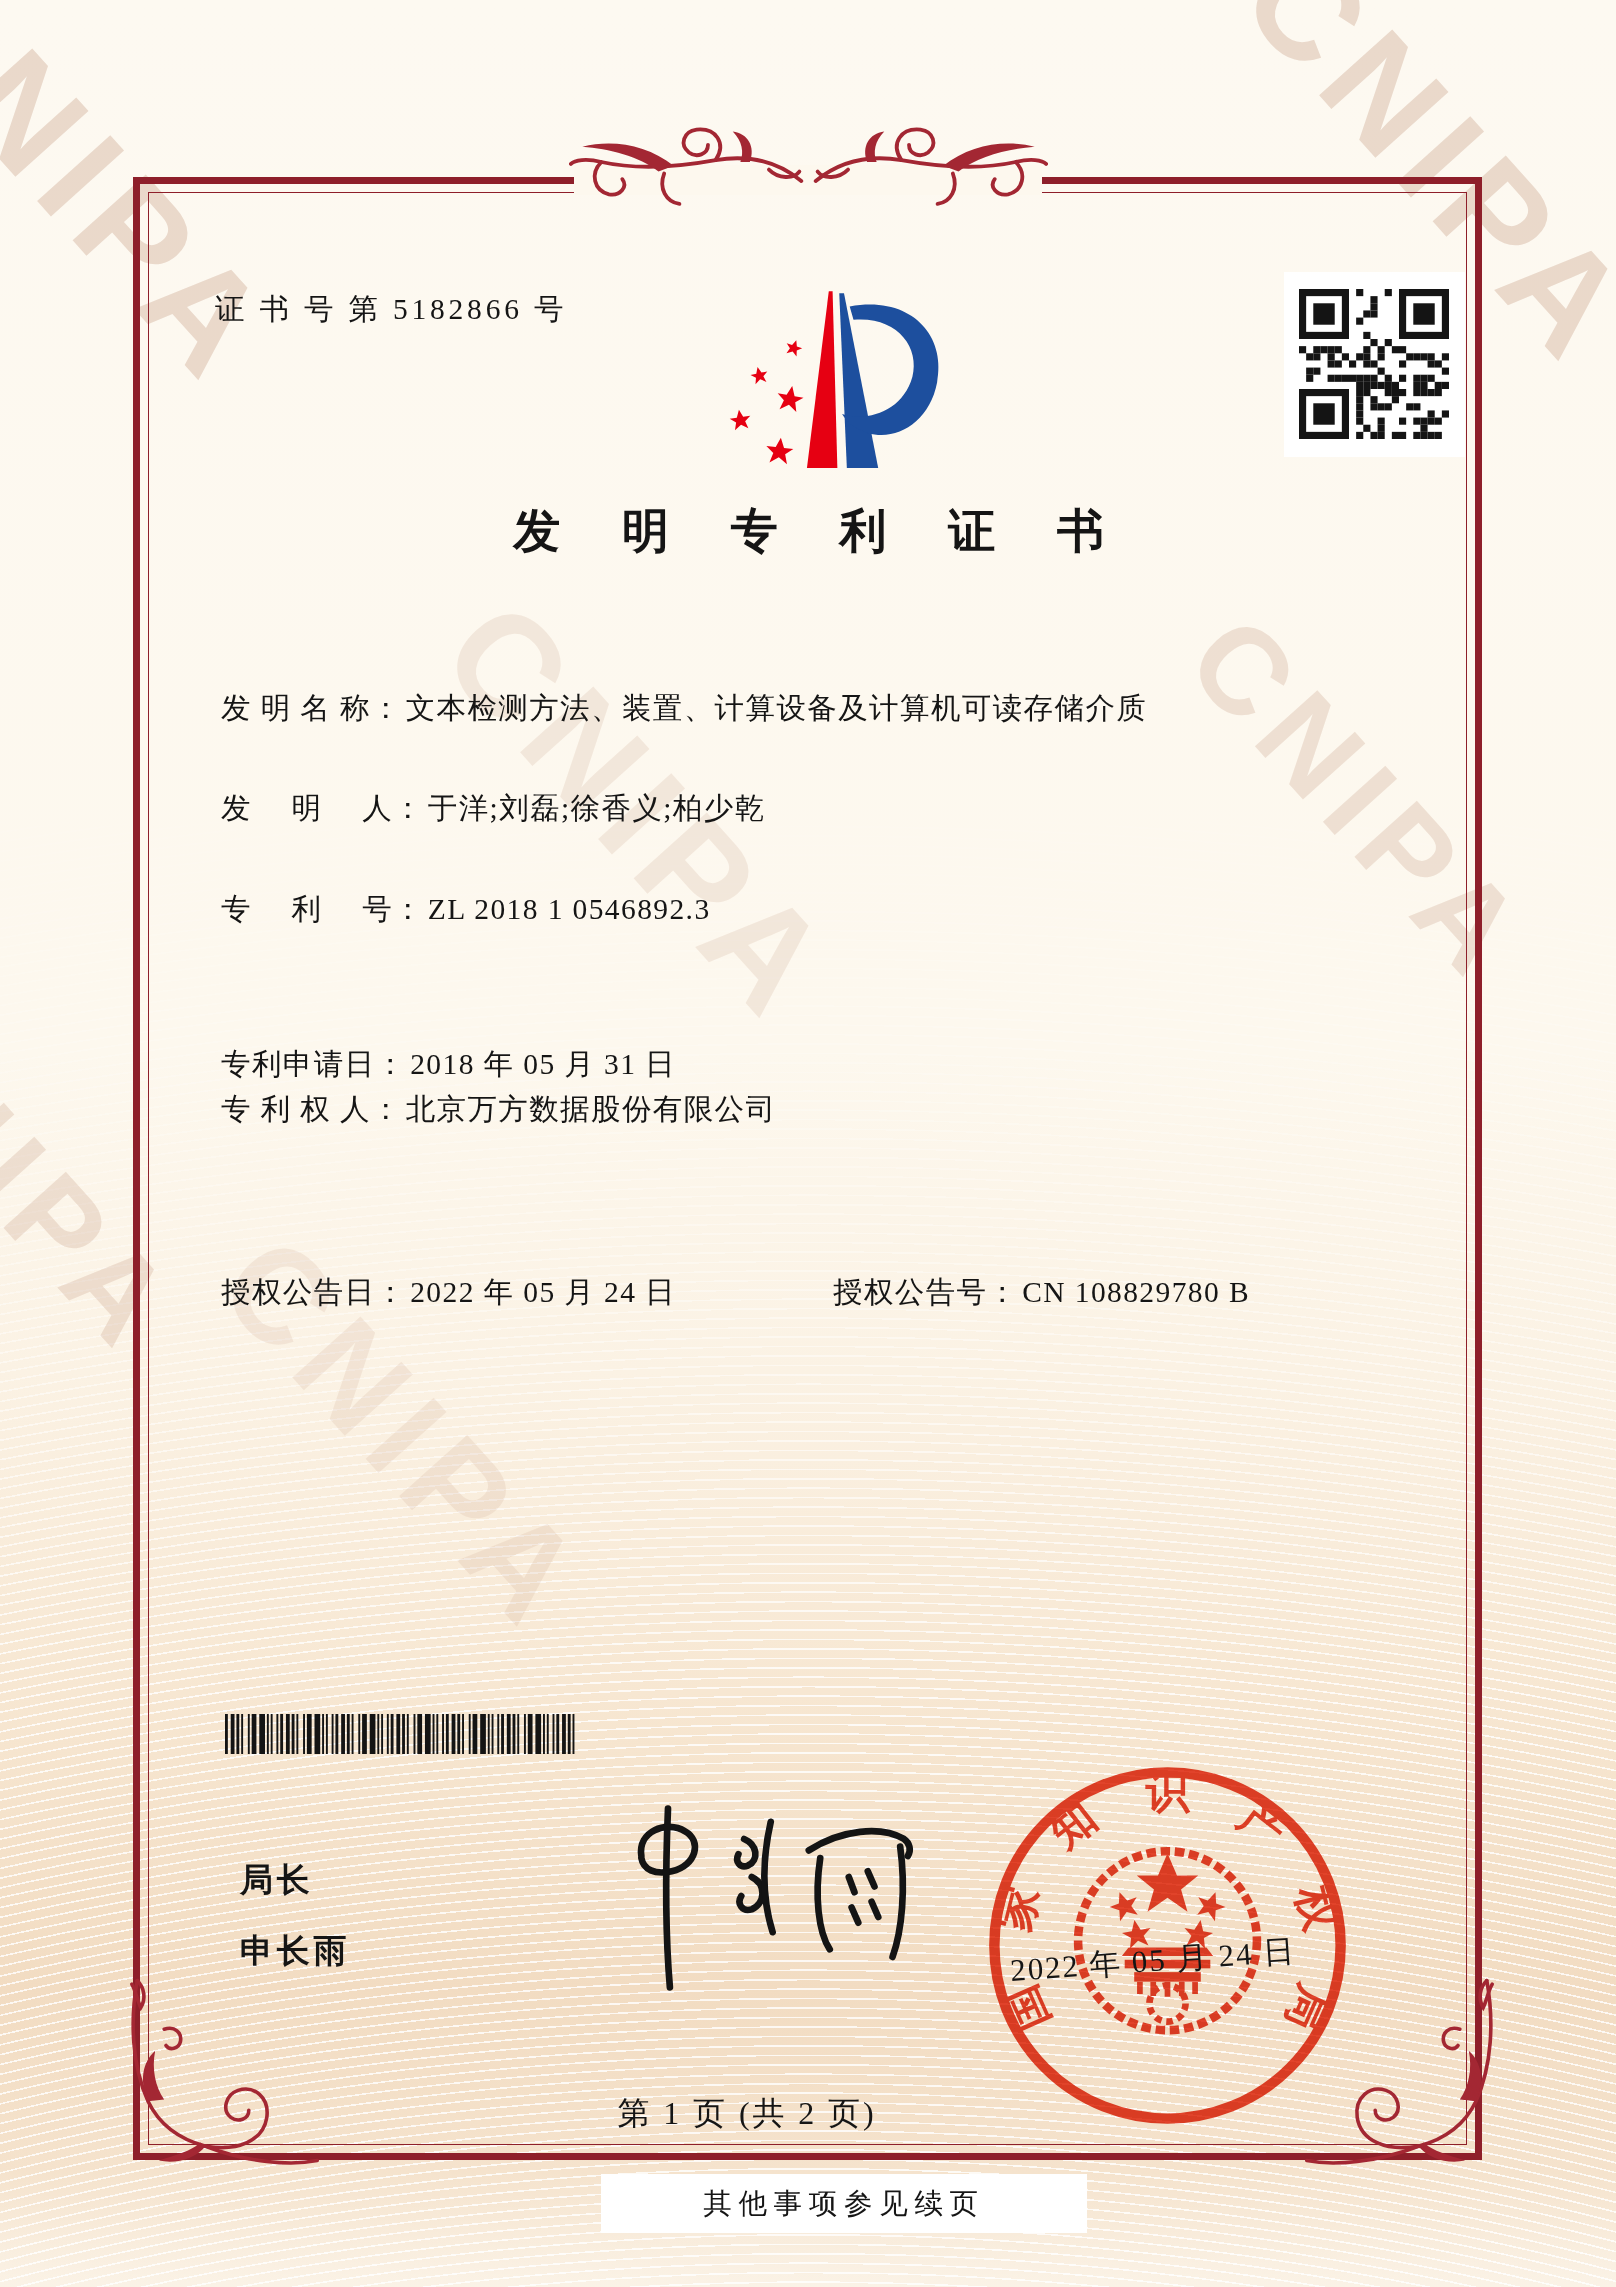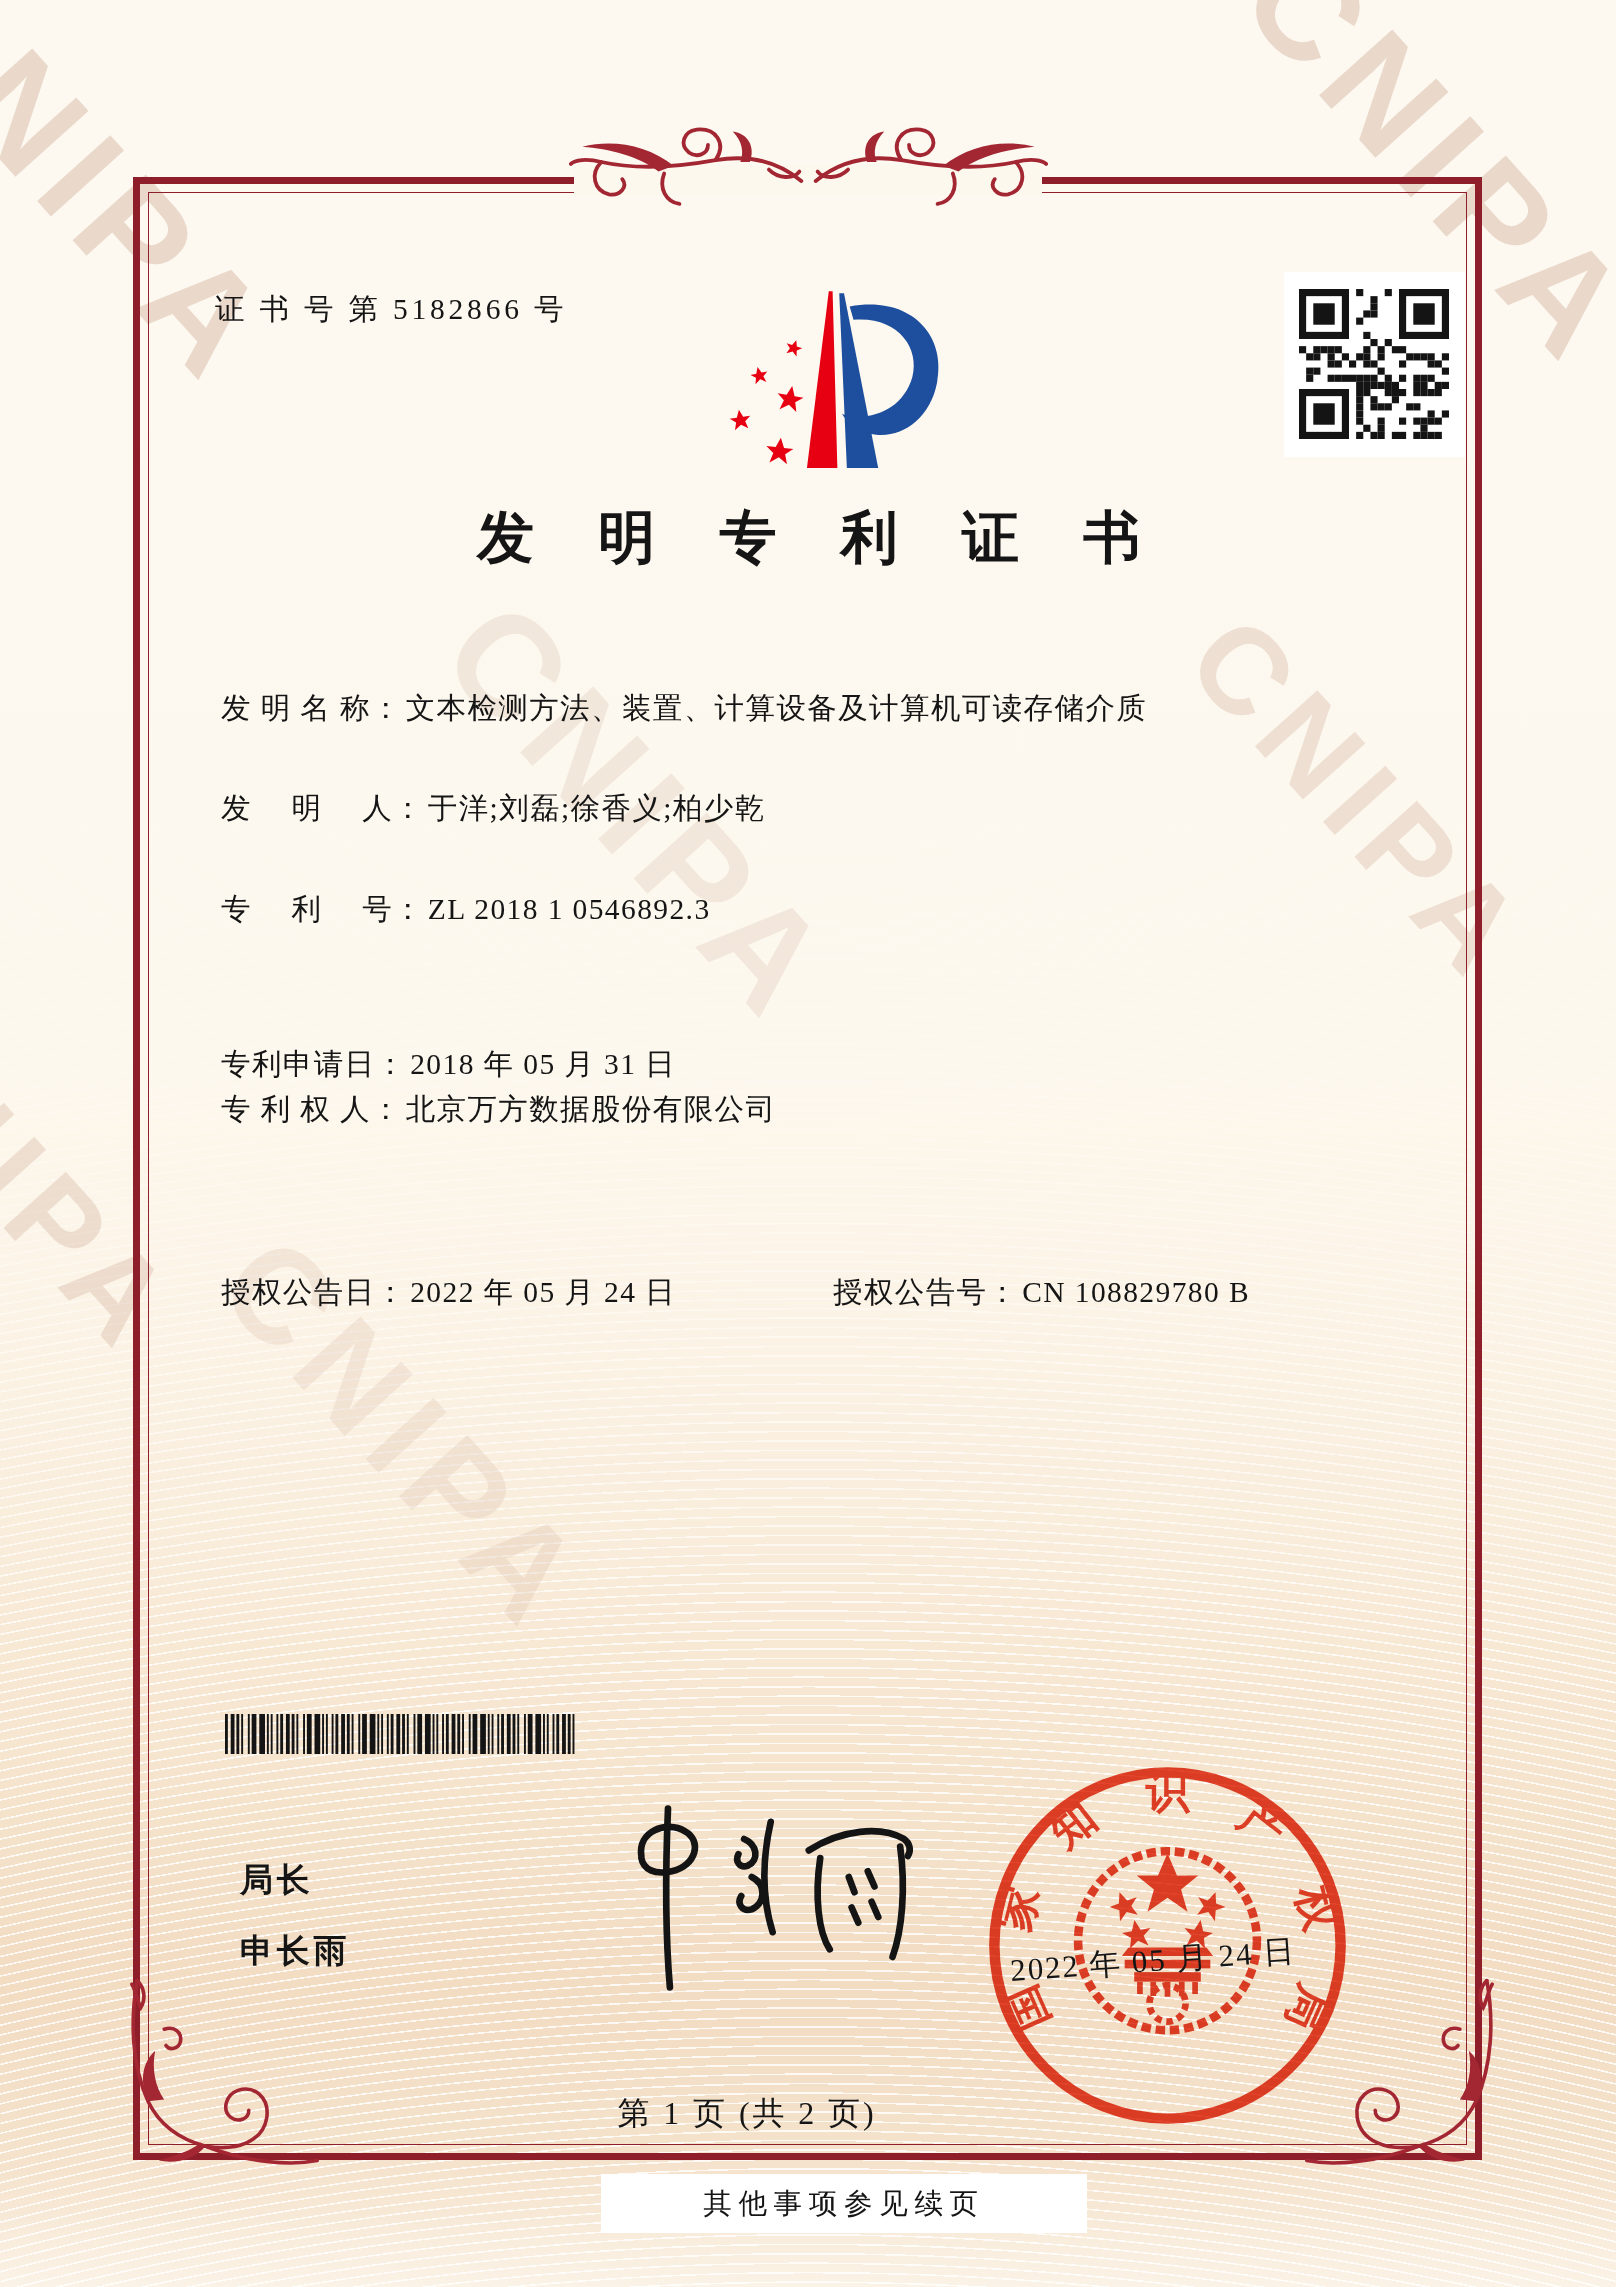--- a/index.html
+++ b/index.html
@@ -25,21 +25,21 @@
   .orn{stroke:var(--c-ornament,#a32733);fill:none;stroke-width:4;stroke-linecap:round;}
   .orn-f{fill:var(--c-ornament,#a32733);stroke:none;}
   .fill-lred{fill:var(--c-logo-red,#e60012);}
   .fill-lblue{fill:var(--c-logo-blue,#1d4f9e);}
   .seal-stroke{stroke:var(--c-seal-red,#e23a20);fill:none;}
   .seal-fill{fill:var(--c-seal-red,#e23a20);}
   .cert-no{position:absolute;left:215px;top:290px;font-size:29.5px;letter-spacing:3.8px;white-space:nowrap;}
   .logo{position:absolute;left:692px;top:278px;width:266px;height:192px;}
   .qr-box{position:absolute;left:1284px;top:272px;width:181px;height:185px;background:#fff;}
   .qr-box svg{position:absolute;left:15px;top:17px;}
-  .title{position:absolute;left:0;top:500px;width:100%;text-align:center;font-size:57px;font-weight:bold;letter-spacing:25px;text-indent:25px;white-space:nowrap;}
+  .title{position:absolute;left:0;top:500px;width:100%;text-align:center;font-size:47px;font-weight:bold;letter-spacing:25px;text-indent:25px;white-space:nowrap;}
   .f{position:absolute;left:221px;font-size:29.5px;letter-spacing:1.4px;white-space:nowrap;}
   .f .lab{margin-right:3.8px;margin-top:16px;}
   .paras{position:absolute;left:221px;top:1337px;width:1179px;font-size:30px;line-height:48px;text-align:justify;}
   .paras p{margin:0;text-indent:61px;}
   .barcode{position:absolute;left:225px;top:1714px;}
   .sig-label{position:absolute;left:240px;font-family:"Liberation Sans",sans-serif;font-weight:bold;font-size:33px;letter-spacing:3.8px;}
   .signature{position:absolute;left:609px;top:1796px;width:314px;height:202px;}
   .sig{stroke:#141414;fill:none;stroke-width:7;stroke-linecap:round;stroke-linejoin:round;}
   .seal{position:absolute;left:982px;top:1760px;width:371px;height:371px;opacity:.95;mix-blend-mode:multiply;}
   .seal text{font-family:"Liberation Serif",serif;font-weight:bold;font-size:46px;fill:var(--c-seal-red,#e23a20);text-anchor:middle;}

